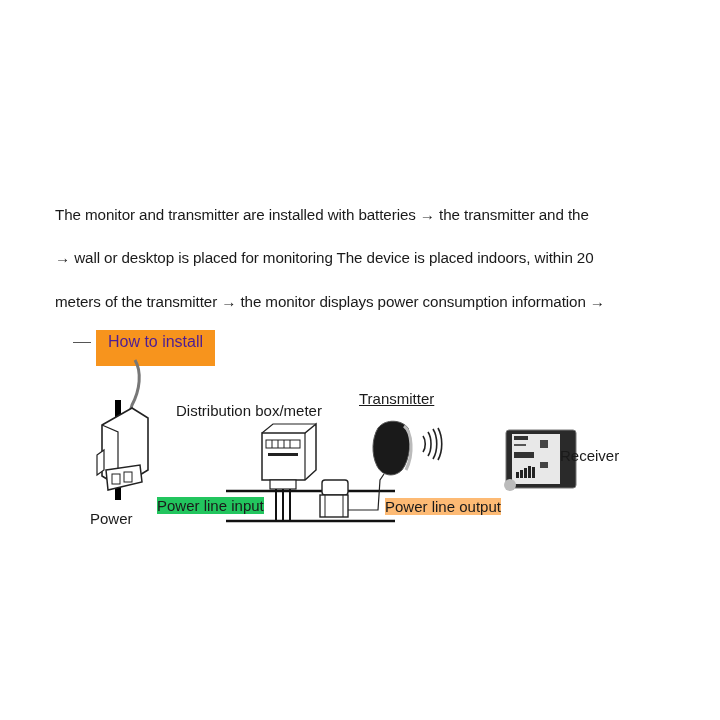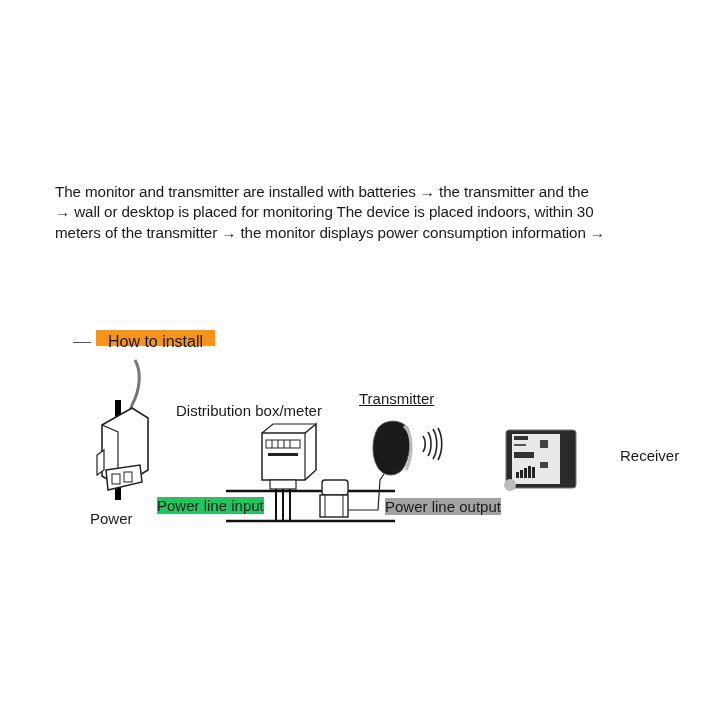--- a/index.html
+++ b/index.html
@@ -1,29 +1,29 @@
 <!DOCTYPE html>
 <html><head>
 <meta charset="utf-8">
 <style>
   html, body { margin:0; padding:0; background:#ffffff; }
   body { width:720px; height:720px; position:relative; overflow:hidden; font-family:"Liberation Sans", "DejaVu Sans", sans-serif; color:#1a1a1a; }
   .para { position:absolute; left:55px; top:182px; width:620px; font-size:15.2px; line-height:20.4px; letter-spacing:-0.1px; }
-  .para div { white-space:nowrap; }
+  .para div { white-space:nowrap;margin-top:23px; }
   .header-line { position:absolute; left:73px; top:342px; width:18px; height:1px; background:#555; }
-  .badge { position:absolute; left:96px; top:330px; width:119px; height:16px; background:#f7941d; color:#0f172a; font-size:16px; line-height:24px; text-align:center; }
+  .badge { position:absolute; left:96px; top:330px; width:119px; height:36px; background:#f7941d; color:#4c1d95; font-size:16px; line-height:24px; text-align:center; }
   .label { position:absolute; font-size:15px; color:#1a1a1a; white-space:nowrap; }
   svg { position:absolute; left:0; top:0; }
 </style>
 </head>
 <body>
 
 <div class="para">
   <div>The monitor and transmitter are installed with batteries → the transmitter and the</div>
-  <div>→ wall or desktop is placed for monitoring The device is placed indoors, within 30</div>
+  <div>→ wall or desktop is placed for monitoring The device is placed indoors, within 20</div>
   <div>meters of the transmitter → the monitor displays power consumption information →</div>
 </div>
 
 <div class="header-line"></div>
 <div class="badge">How to install</div>
 
 <svg width="720" height="720">
 
   <g>
     <path d="M135,360 C142,372 140,390 132,405 C128,415 130,425 132,432" stroke="#777" stroke-width="3" fill="none"></path>
@@ -89,15 +89,15 @@
     <rect x="532" y="467" width="3" height="11" fill="#222"></rect>
     <rect x="540" y="440" width="8" height="8" fill="#444"></rect>
     <rect x="540" y="462" width="8" height="6" fill="#444"></rect>
     <circle cx="510" cy="485" r="6" fill="#bbb"></circle>
   </g>
 </svg>
 
 <div class="label" style="left:90px; top:510px;">Power</div>
 <div class="label" style="left:176px; top:402px;">Distribution box/meter</div>
 <div class="label" style="left:359px; top:390px;text-decoration:underline;">Transmitter</div>
-<div class="label" style="left:620px; top:447px;text-align:center;">Receiver</div>
+<div class="label" style="left:560px; top:447px;text-align:center;">Receiver</div>
 <div class="label" style="left:157px; top:497px; background:#22c55e;">Power line input</div>
-<div class="label" style="left:385px; top:498px; background:#a3a3a3;">Power line output</div>
+<div class="label" style="left:385px; top:498px; background:#fdba74;">Power line output</div>
 
 </body></html>

